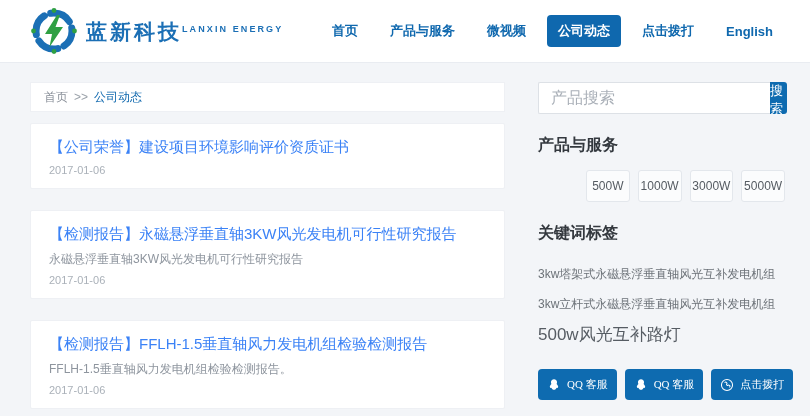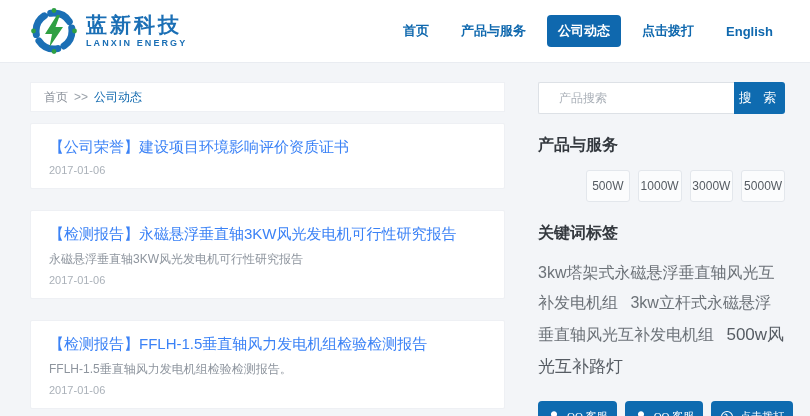--- a/index.html
+++ b/index.html
@@ -4,21 +4,21 @@
 <style>
   * { margin:0; padding:0; box-sizing:border-box; }
   html,body { width:810px; height:416px; overflow:hidden; }
   body { font-family:"Liberation Sans","DejaVu Sans",sans-serif; background:#f3f5f8; }
 
   
   .header { height:63px; background:#ffffff; display:flex; align-items:center;
             justify-content:space-between; padding:0 26px 0 30px; border-bottom:1px solid #e9ecf1; }
   .logo { display:flex; align-items:center; gap:8px; cursor:pointer; }
   .logo-emblem { width:48px; height:48px; }
-  .logo-text { display:flex; flex-direction:column; line-height:1; }
+  .logo-text { display:flex; line-height:1; }
   .logo-cn { font-size:21px; font-weight:bold; color:#1b6fb5; letter-spacing:3px; }
   .logo-en { font-size:9px; font-weight:bold; color:#1b6fb5; letter-spacing:2.1px; margin-top:4px; }
 
   .nav { display:flex; align-items:center; gap:10px; }
   .nav-item { font-size:13px; font-weight:bold; color:#0f68ae; text-decoration:none;
               padding:7px 11px; border-radius:4px; cursor:pointer; white-space:nowrap; }
   .nav-item.active { background:#0f68ae; color:#ffffff; }
 
   
   .content { display:flex; gap:33px; padding:19px 25px 0 30px; align-items:flex-start; }
@@ -35,37 +35,37 @@
   
   .news-card { background:#ffffff; border:1px solid #eef0f4; border-radius:2px;
                padding:14px 18px 12px 18px; margin-bottom:21px; cursor:pointer; }
   .news-title { font-size:15px; color:#3b82f6; font-weight:normal; margin-bottom:7px; }
   .news-summary { font-size:12px; color:#8e959e; margin-bottom:6px; }
   .news-date { font-size:11px; color:#aab1b9; }
 
   
   .search-row { display:flex; height:32px; }
   .search-input { flex:1; border:1px solid #dde1e6; border-right:none; background:#ffffff;
-                  padding:0 20px; font-size:12px; color:#555; outline:none;
+                  padding:0 12px; font-size:16px; color:#555; outline:none;
                   font-family:"Liberation Sans","DejaVu Sans",sans-serif; border-radius:2px 0 0 2px; }
   .search-input::placeholder { color:#aab0b8; }
   .search-btn { width:86px; background:#0e6bb0; color:#ffffff; border:none; font-size:13px;
                 cursor:pointer; border-radius:0 3px 3px 0; letter-spacing:4px;
                 font-family:"Liberation Sans","DejaVu Sans",sans-serif; }
 
   .side-heading { font-size:16px; font-weight:bold; color:#33383e; margin-top:21px; }
 
   .product-row { display:flex; gap:8px; margin-top:14px;padding-left:48px; }
   .product-btn { background:#fbfcfd; border:1px solid #e3e7ec; border-radius:3px; color:#555b62;
                  font-size:12px; padding:8px 0; width:56px; text-align:center; cursor:pointer;
                  font-family:"Liberation Sans","DejaVu Sans",sans-serif; }
 
   .tags { margin-top:14px; line-height:1.9; }
   .tag { cursor:pointer; }
-  .tag-small { font-size:16px; color:#6c7278; margin-right:8px; }
+  .tag-small { font-size:12px; color:#6c7278; margin-right:8px; }
   .tag-large { font-size:17px; color:#565c63; }
 
   .contact-row { display:flex; gap:8px; margin-top:18px; }
   .contact-btn { display:flex; align-items:center; justify-content:center; gap:6px;
                  background:#0e6bb0; color:#ffffff; border:none; border-radius:4px;
                  font-size:11px; padding:8px 9px; cursor:pointer; flex:1;
                  font-family:Liberation Serif, serif; white-space:nowrap; }
   .contact-btn .cicon { width:14px; height:14px; flex:none; display:inline-flex; }
 </style>
 </head>
@@ -87,20 +87,21 @@
     </span>
     <span class="logo-text">
       <span class="logo-cn">蓝新科技</span>
       <span class="logo-en">LANXIN ENERGY</span>
     </span>
   </div>
 
   <div class="nav">
     <a class="nav-item">首页</a>
     <a class="nav-item">产品与服务</a>
+    <a class="nav-item">微视频</a>
     <a class="nav-item active">公司动态</a>
     <a class="nav-item">点击拨打</a>
     <a class="nav-item">English</a>
   </div>
 </div>
 
 <div class="content">
 
   <div class="col-left">
     <div class="breadcrumb">

